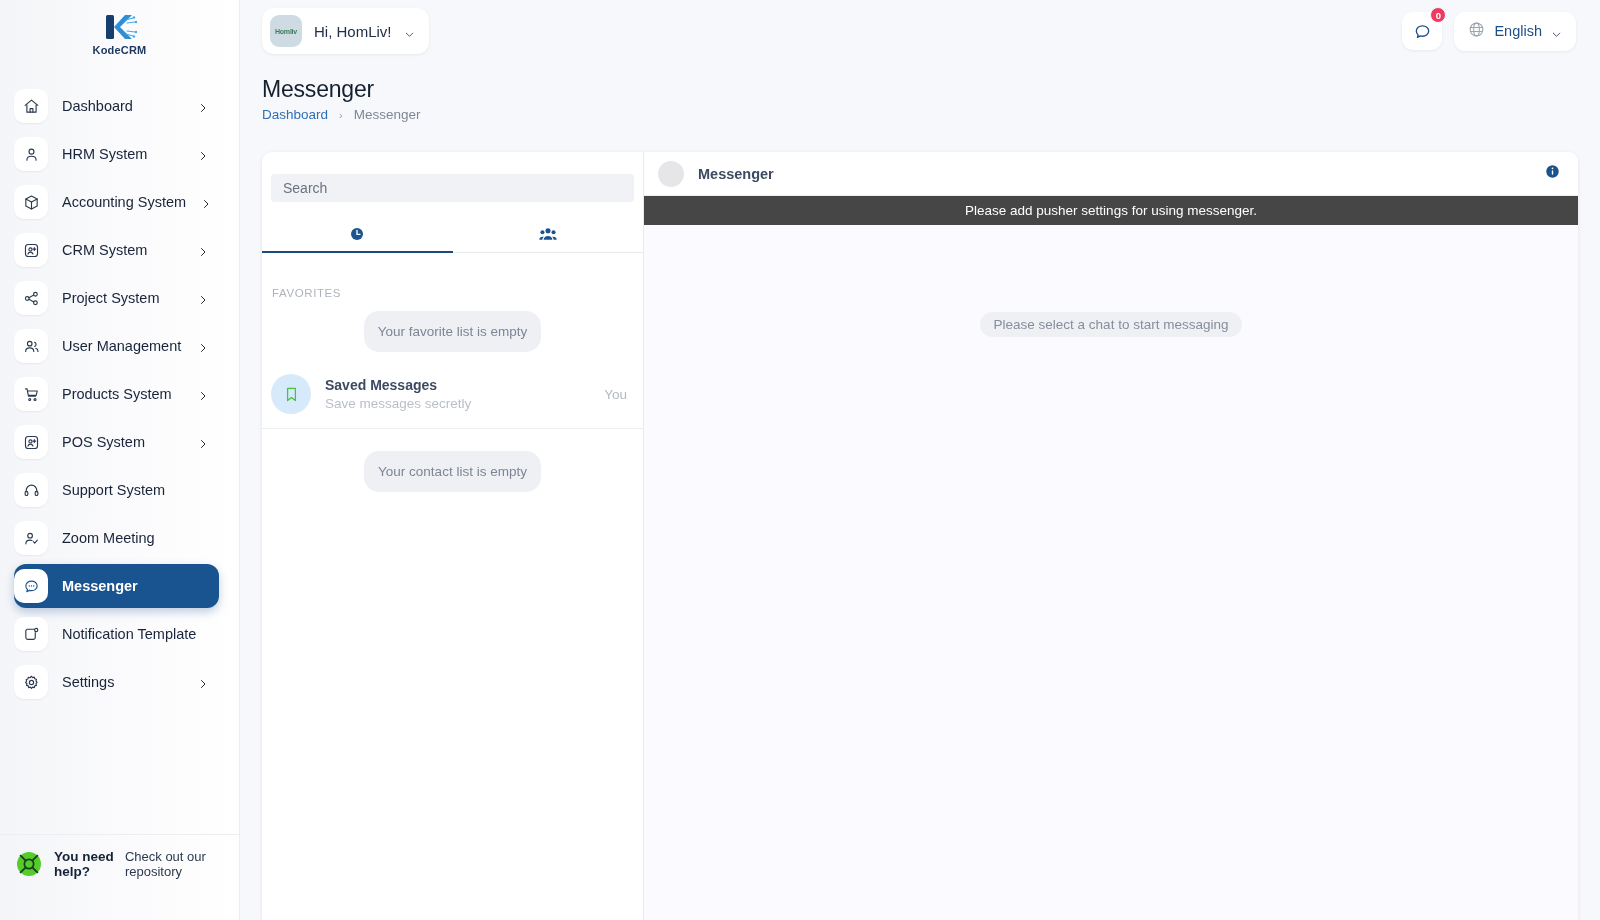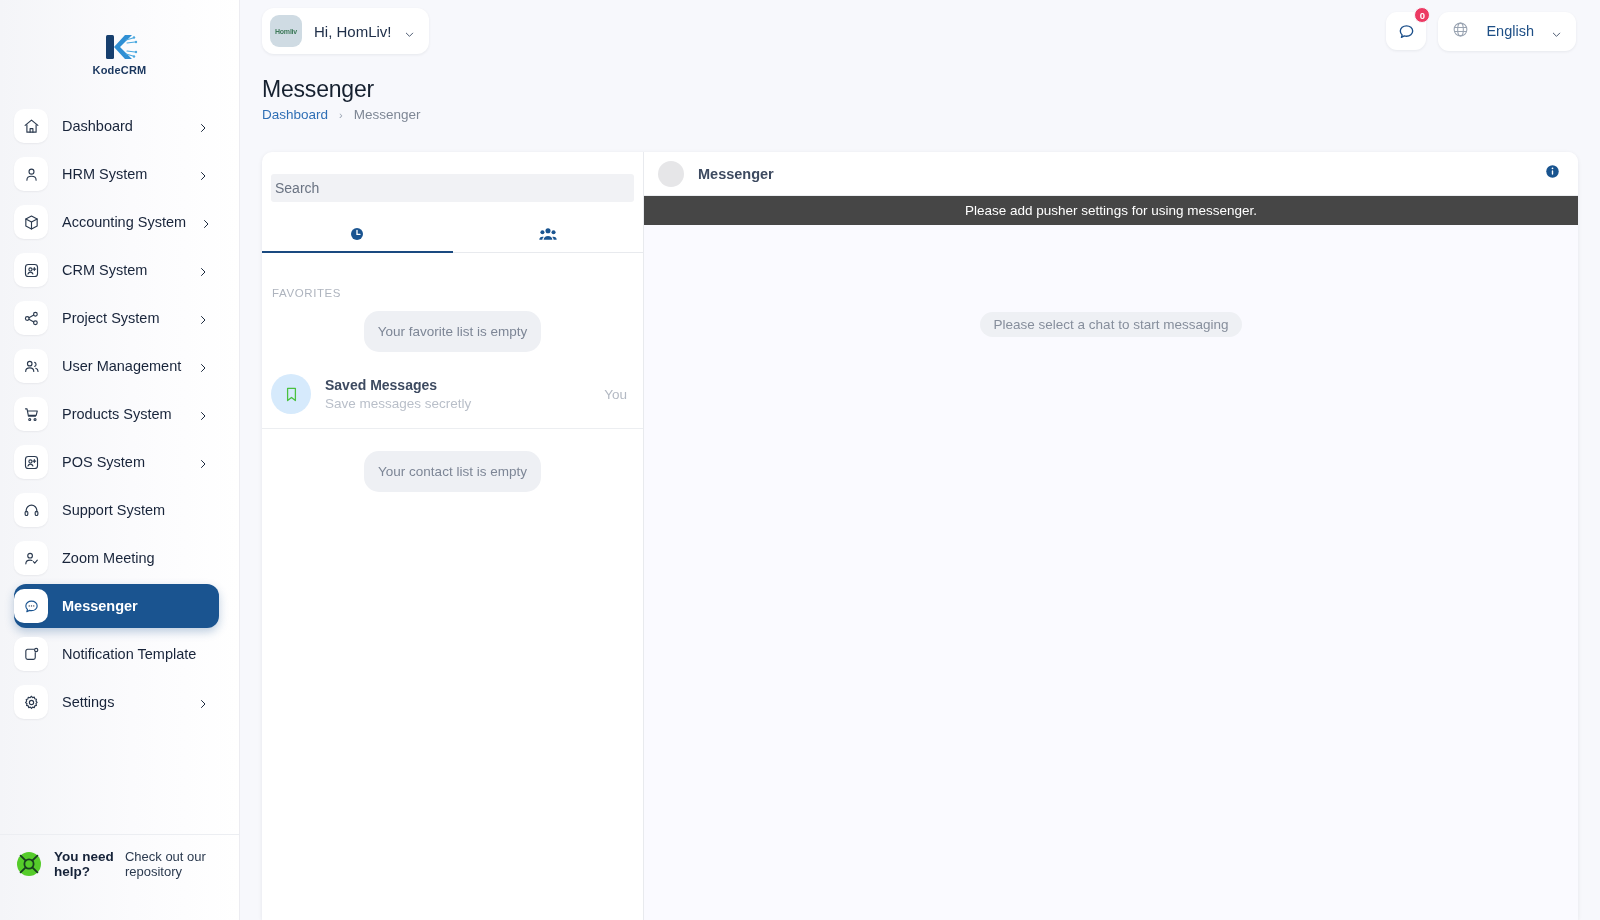--- a/index.html
+++ b/index.html
@@ -12,21 +12,21 @@
   .app { position: relative; width: 1600px; height: 920px; display: flex; }
 
   
   .sidebar {
     width: 240px; height: 920px; flex: 0 0 240px;
     background: linear-gradient(90deg,#f4f5f8 0%, #fbfbfd 55%, #ffffff 100%);
     border-right: 1px solid #ececf1;
     display: flex; flex-direction: column;
     position: relative; z-index: 5;
   }
-  .logo-wrap { height: 66px; display:flex; align-items:center; justify-content:center;margin-top:20px; }
+  .logo-wrap { height: 66px; display:flex; align-items:center; justify-content:center; }
   .logo { display:flex; flex-direction:column; align-items:center; gap:1px; }
   .logo-mark { width: 40px; height: 32px; display:block; }
   .logo-text { font-size: 11px; font-weight: 700; color:#19365e; letter-spacing:.2px; }
 
   .nav { padding: 14px 0 0 0; flex: 1 1 auto; overflow: hidden; }
   .nav-item {
     height: 44px; margin: 4px 20px 4px 14px; padding: 0 10px 0 0;
     display: flex; align-items: center; gap: 14px;
     border-radius: 12px; cursor: pointer;
   }
@@ -84,21 +84,21 @@
   }
   .bell-btn svg { width:19px;height:19px; stroke:#1b4f8a; fill:none; stroke-width:1.7; stroke-linecap:round; stroke-linejoin:round;}
   .badge {
     position:absolute; top:-5px; right:-4px;
     min-width:16px; height:16px; padding:0 4px; border-radius:9px;
     background:#ec3a63; color:#fff; font-size:9.5px; font-weight:700;
     display:flex; align-items:center; justify-content:center;
     border:1.5px solid #f7f8fc;
   }
   .lang-btn {
-    display:flex; align-items:center; gap:17px;
+    display:flex; align-items:center; gap:9px;
     background:#fff; border-radius:11px; padding:9px 14px;
     box-shadow: 0 1px 3px rgba(16,24,40,.07); cursor:pointer;
   }
   .globe svg { width:17px;height:17px; stroke:#9aa4b2; fill:none; stroke-width:1.5; }
   .lang-label { font-size:14.5px; color:#1e4f86; font-weight:500; }
 
   .page-head { padding: 14px 0 0 22px; }
   .page-title { font-size:23px; color:#15202f; font-weight:400; letter-spacing:-.2px; }
   .crumbs { display:flex; align-items:center; gap:11px; margin-top:4px; font-size:13.5px; }
   .crumb-link { color:#2f6fb5; cursor:pointer; }
@@ -112,21 +112,21 @@
     box-shadow: 0 1px 4px rgba(16,24,40,.08);
     display:flex; overflow:hidden;
   }
   .chat-list {
     width: 382px; flex:0 0 382px; border-right:1px solid #e8eaee;
     display:flex; flex-direction:column; padding-top:22px;
   }
   .search-wrap { padding: 0 9px; }
   .search-input {
     width:100%; height:28px; background:#f1f2f5; border:none; border-radius:3px;
-    padding: 0 4px; font-size:14px; color:#5c6575;
+    padding: 0 12px; font-size:14px; color:#5c6575;
     font-family:"Liberation Sans", sans-serif; outline:none;
   }
   .search-input::placeholder { color:#6a7382; }
 
   .tabs { display:flex; margin-top:14px; border-bottom:1px solid #e8eaee; }
   .tab { flex:1 1 50%; height:36px; display:flex; align-items:center; justify-content:center; cursor:pointer; position:relative; }
   .tab svg { fill:#1a5490; }
   .tab.active::after {
     content:""; position:absolute; left:0; right:0; bottom:-1px; height:2.5px; background:#1a4a80;
   }

